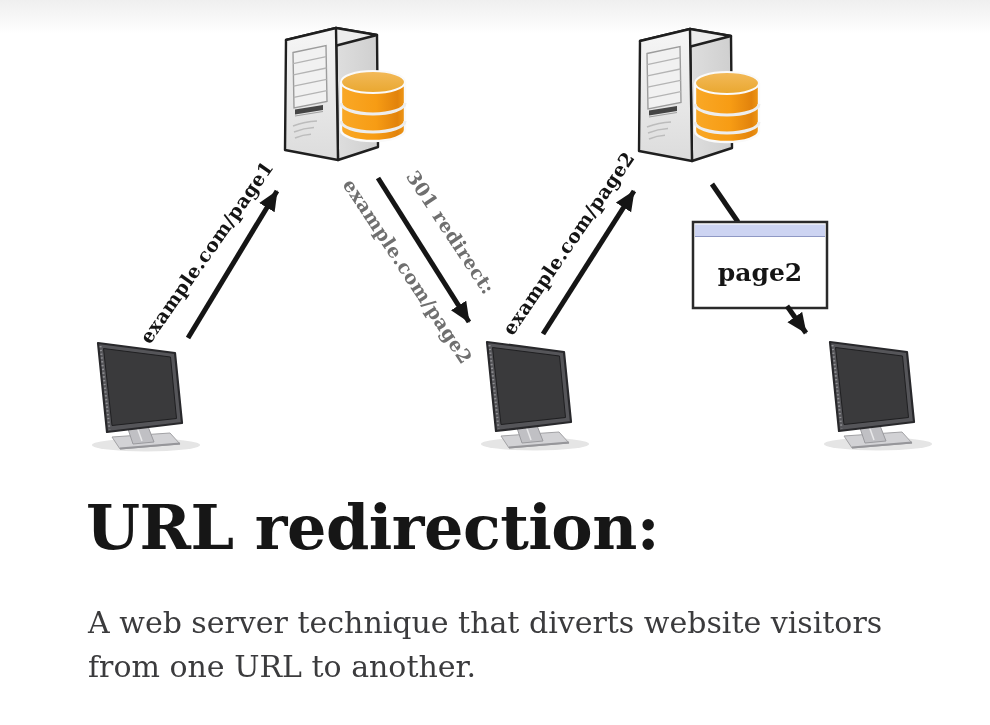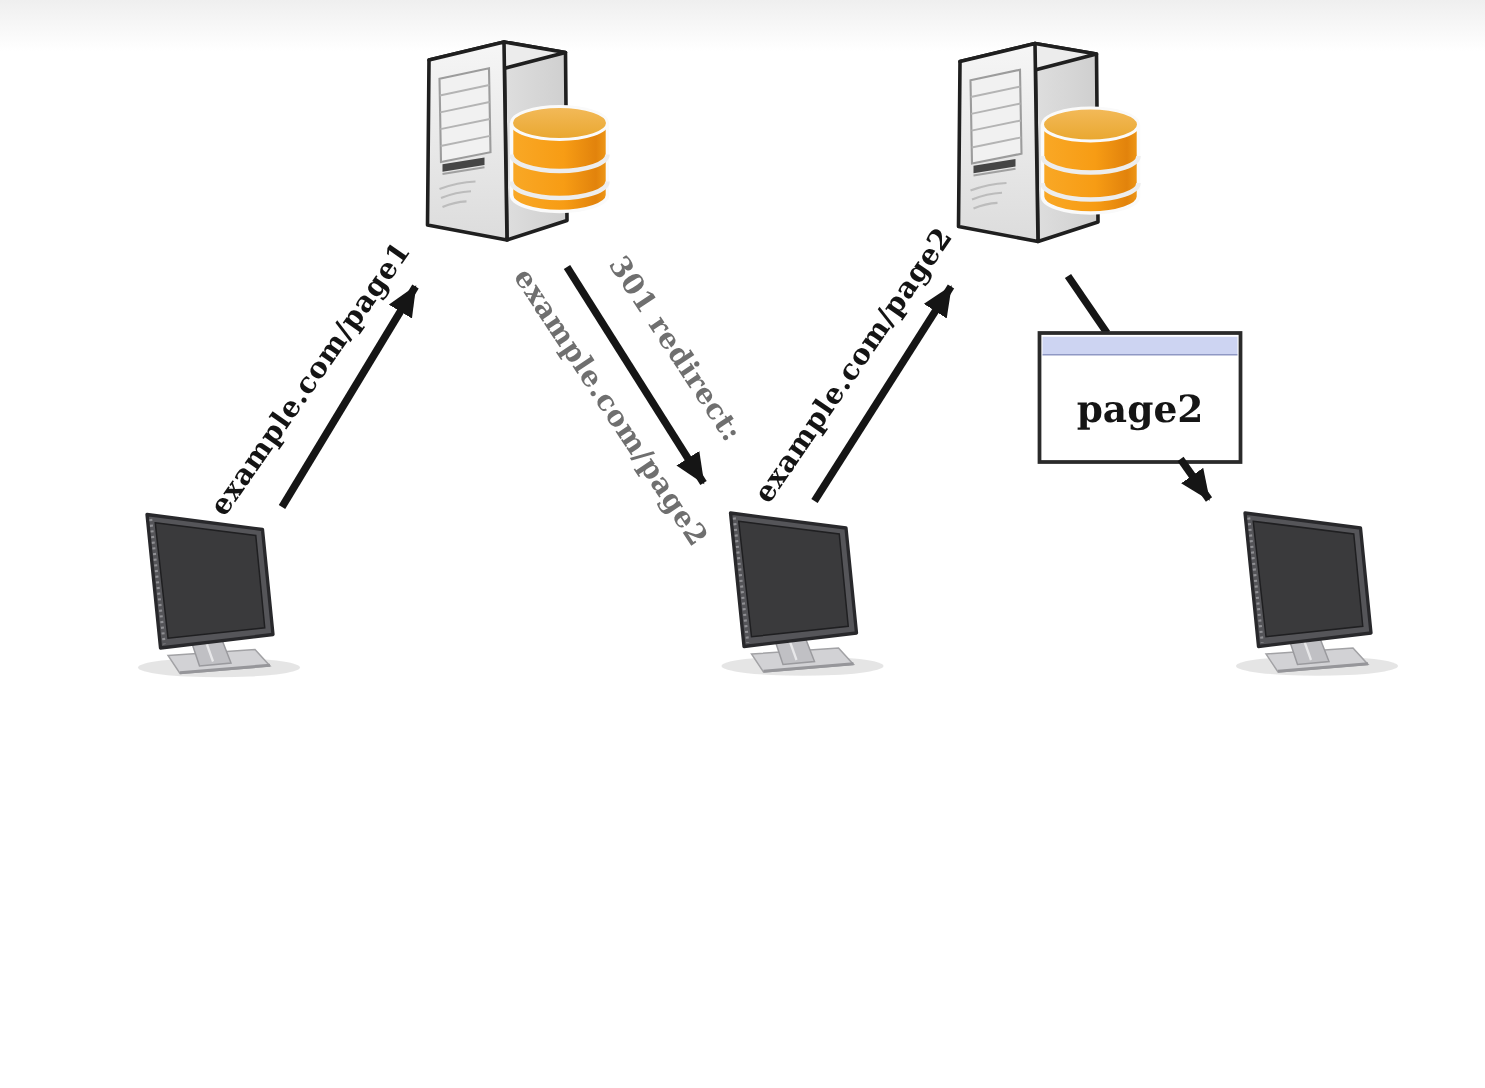--- a/index.html
+++ b/index.html
@@ -119,15 +119,17 @@
     <g>
       <rect x="693" y="222" width="134" height="86" fill="#ffffff" stroke="#2a2a2a" stroke-width="2.5"></rect>
       <rect x="695" y="224.5" width="130" height="11.5" fill="#CDD4F2"></rect>
       <line x1="695" y1="236.5" x2="825" y2="236.5" stroke="#8f98c4" stroke-width="1"></line>
       <text class="window-label" x="760" y="281" text-anchor="middle">page2</text>
     </g>
 
     <line x1="787" y1="306" x2="806" y2="333" stroke="#151515" stroke-width="5" marker-end="url(#ah)"></line>
   </svg>
 
+  <h1 class="page-title">URL redirection:</h1>
 
+  <p class="page-desc">A web server technique that diverts website visitors from one URL to another.</p>
 
 </div>
 
 </body></html>

